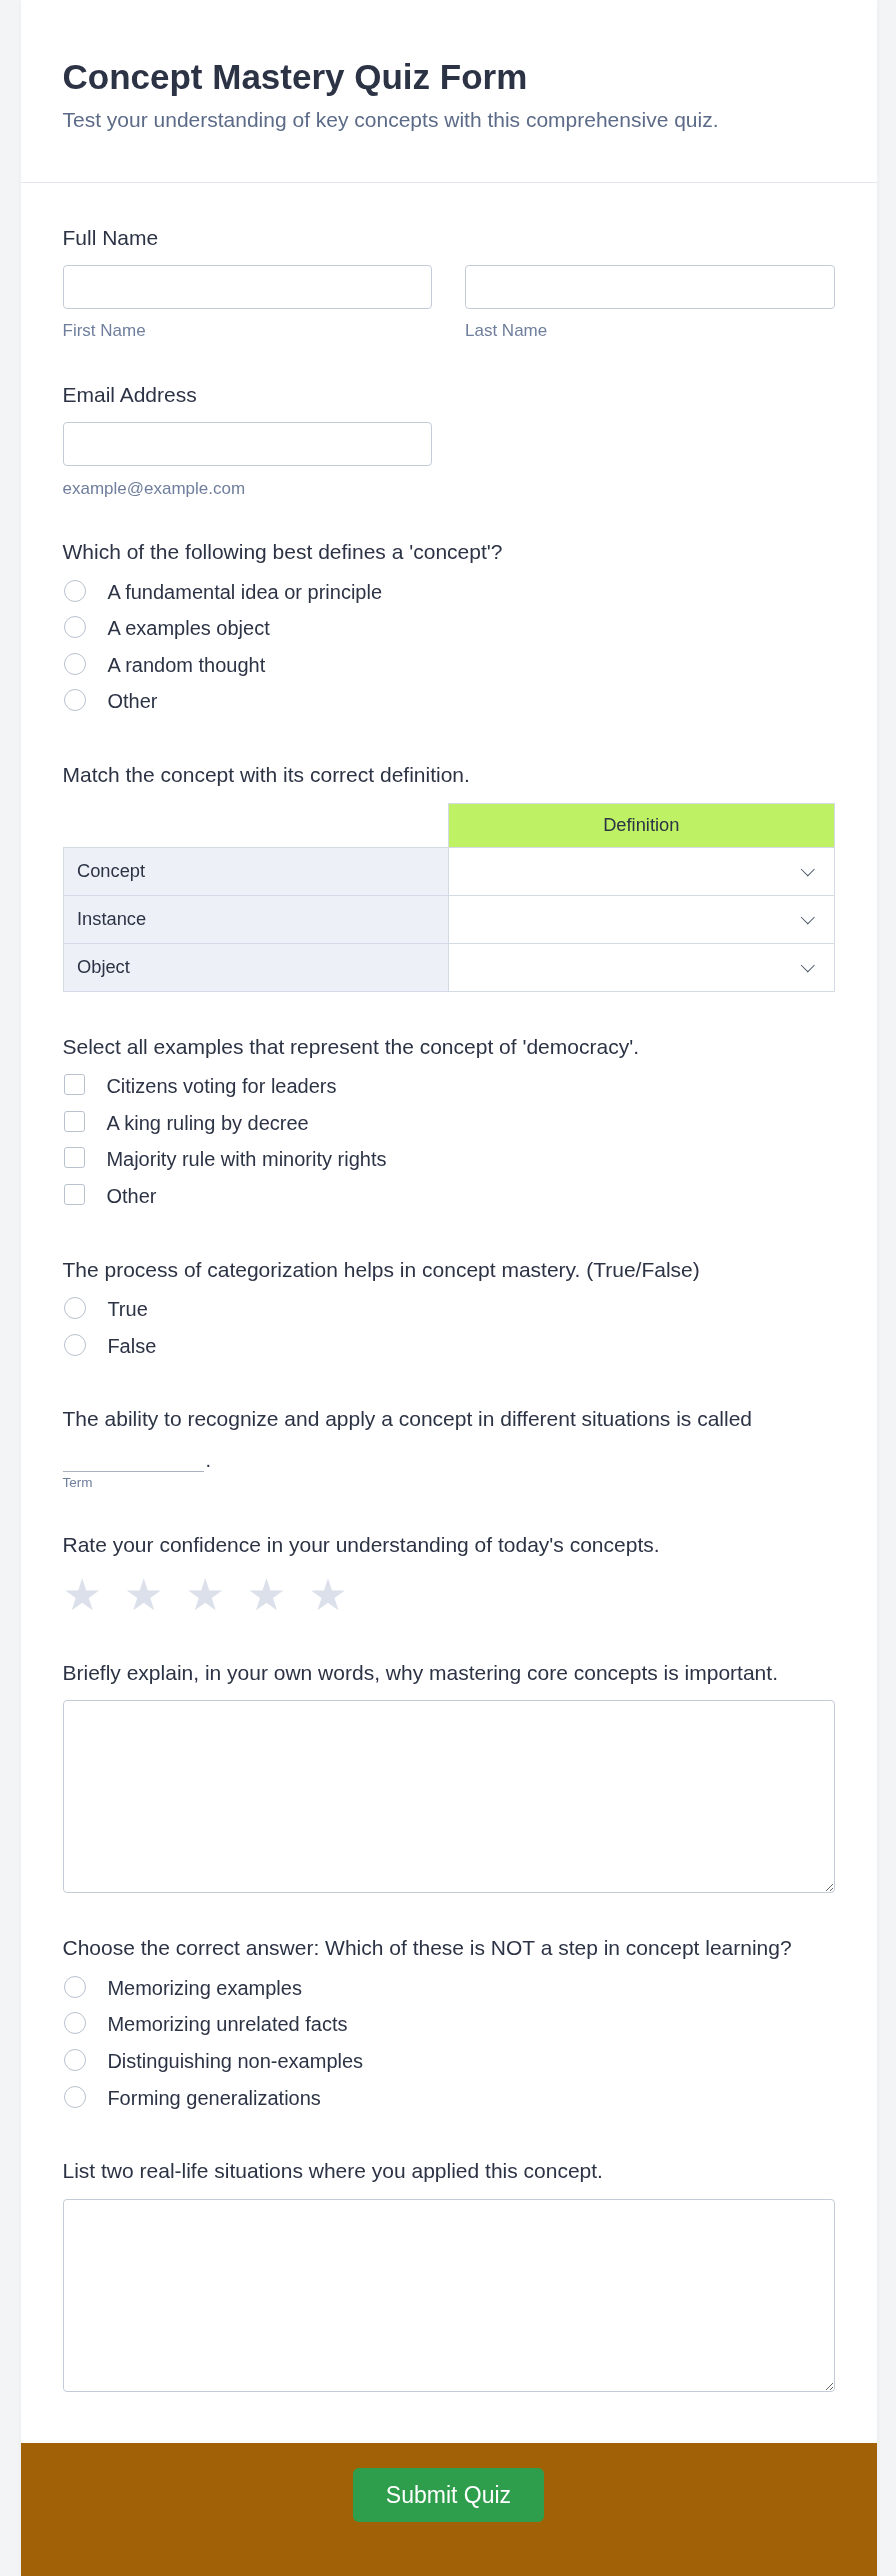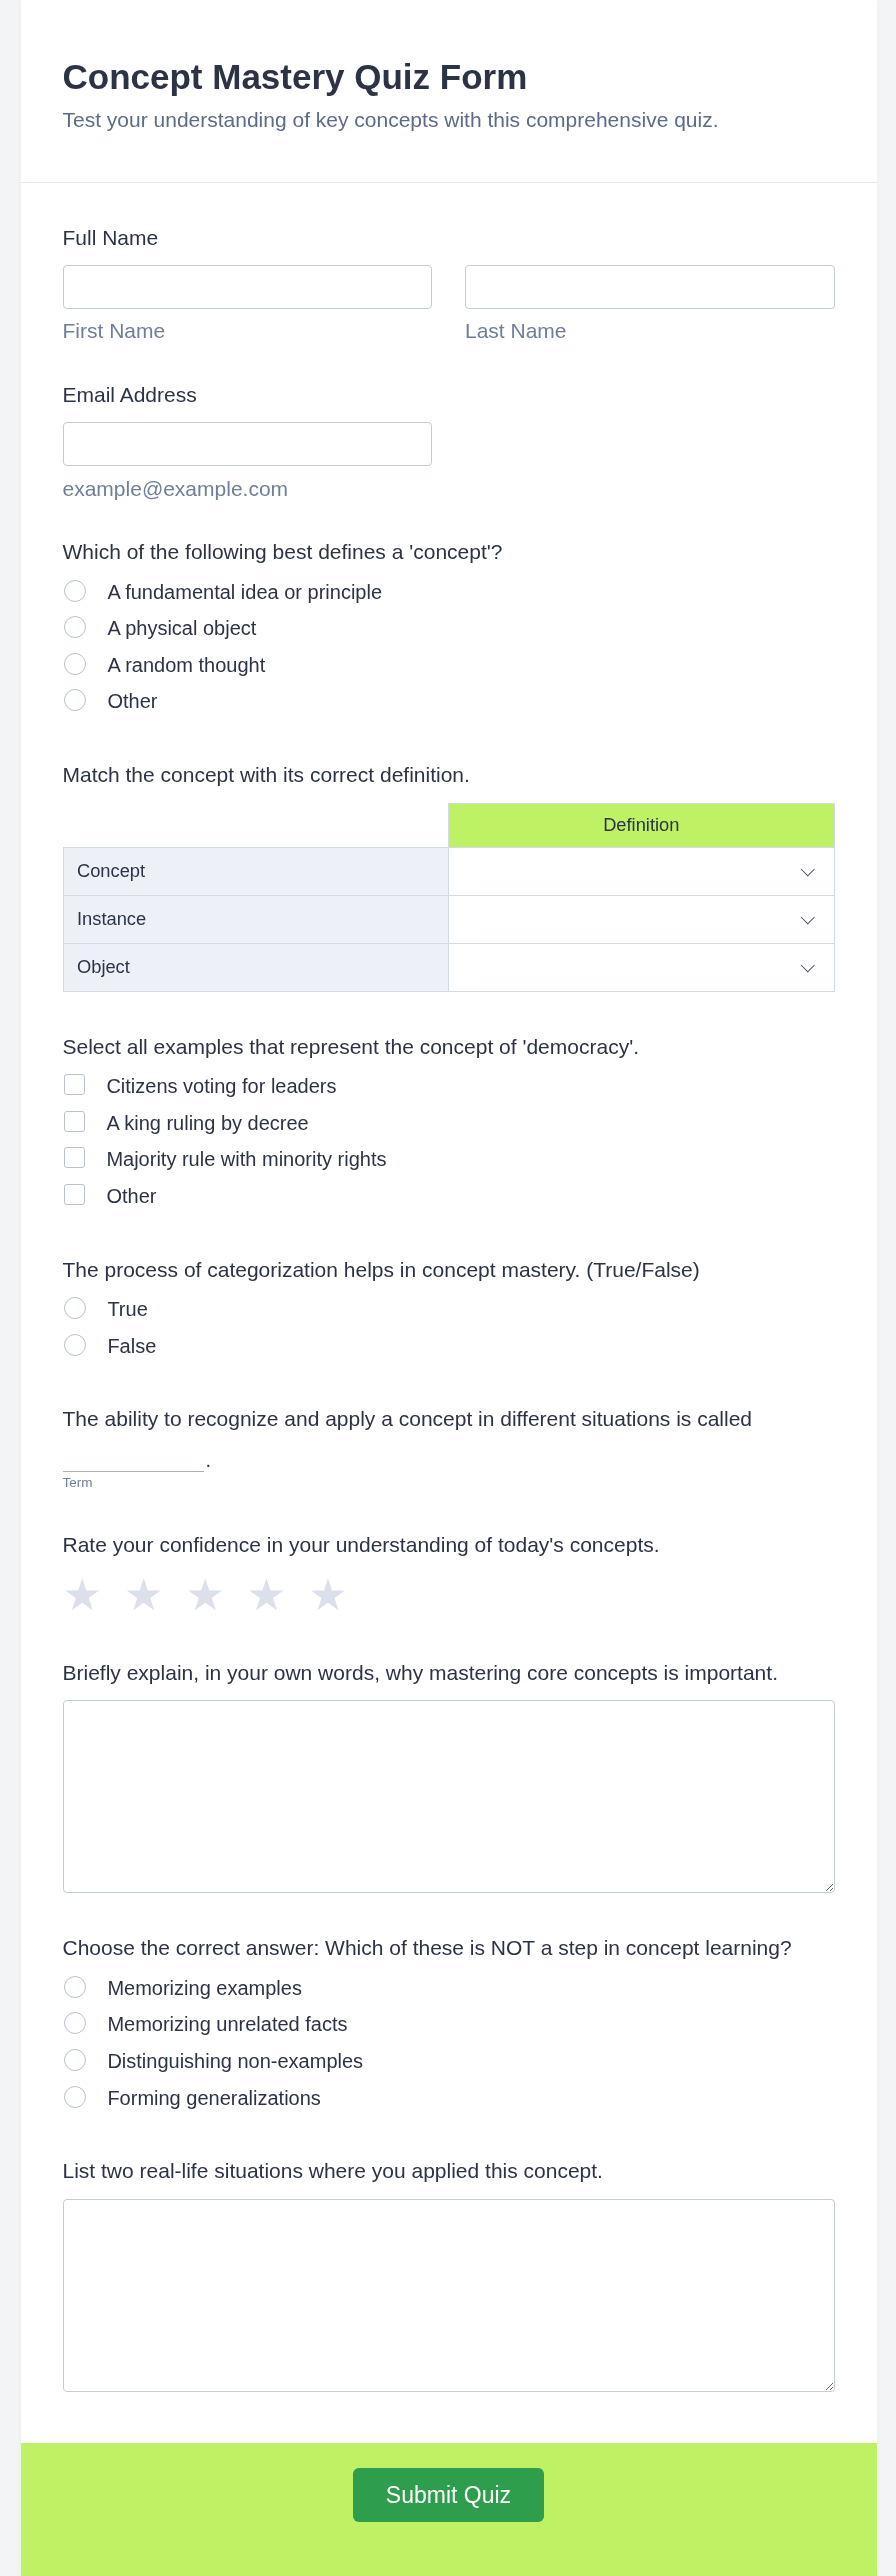--- a/index.html
+++ b/index.html
@@ -40,21 +40,21 @@
   .form-body { padding: 42px 42px 39px 42px; flex: 1 0 auto; }
   .q-block { margin-bottom: 42px; }
   .q-label {
     font-size: 21px;
     font-weight: 500;
     color: #2c3345;
     line-height: 25px;
     margin-bottom: 15.4px;
   }
   .sublabel {
-    font-size: 21px;
+    font-size: 17px;
     color: #6f7e9c;
     margin-top: 13.5px;
     line-height: 17.4px;
   }
   
   .text-input {
     height: 44px;
     width: 100%;
     border: 1px solid #c3cbd8;
     border-radius: 3.9px;
@@ -163,21 +163,21 @@
     font-family: "Liberation Sans", sans-serif;
     font-size: 19px;
     color: #2c3345;
     padding: 9.6px 11.6px;
     resize: both;
     outline: none;
     display: block;
   }
   
   .form-footer {
-    background: #bef264;
+    background: #a16207;
     height: 133px;
     display: flex;
     align-items: flex-start;
     justify-content: center;
     padding-top: 25px;
   }
   .submit-button {
     background: #2e9e4c;
     color: #ffffff;
     border: none;
@@ -224,21 +224,21 @@
 
     <div class="q-block tight">
       <div class="q-label">Which of the following best defines a 'concept'?</div>
       <ul class="option-list">
         <li class="option-row">
           <span class="radio-circle"></span>
           <span class="opt-text">A fundamental idea or principle</span>
         </li>
         <li class="option-row">
           <span class="radio-circle"></span>
-          <span class="opt-text">A physical object</span>
+          <span class="opt-text">A examples object</span>
         </li>
         <li class="option-row">
           <span class="radio-circle"></span>
           <span class="opt-text">A random thought</span>
         </li>
         <li class="option-row">
           <span class="radio-circle"></span>
           <span class="opt-text">Other</span>
         </li>
       </ul>

